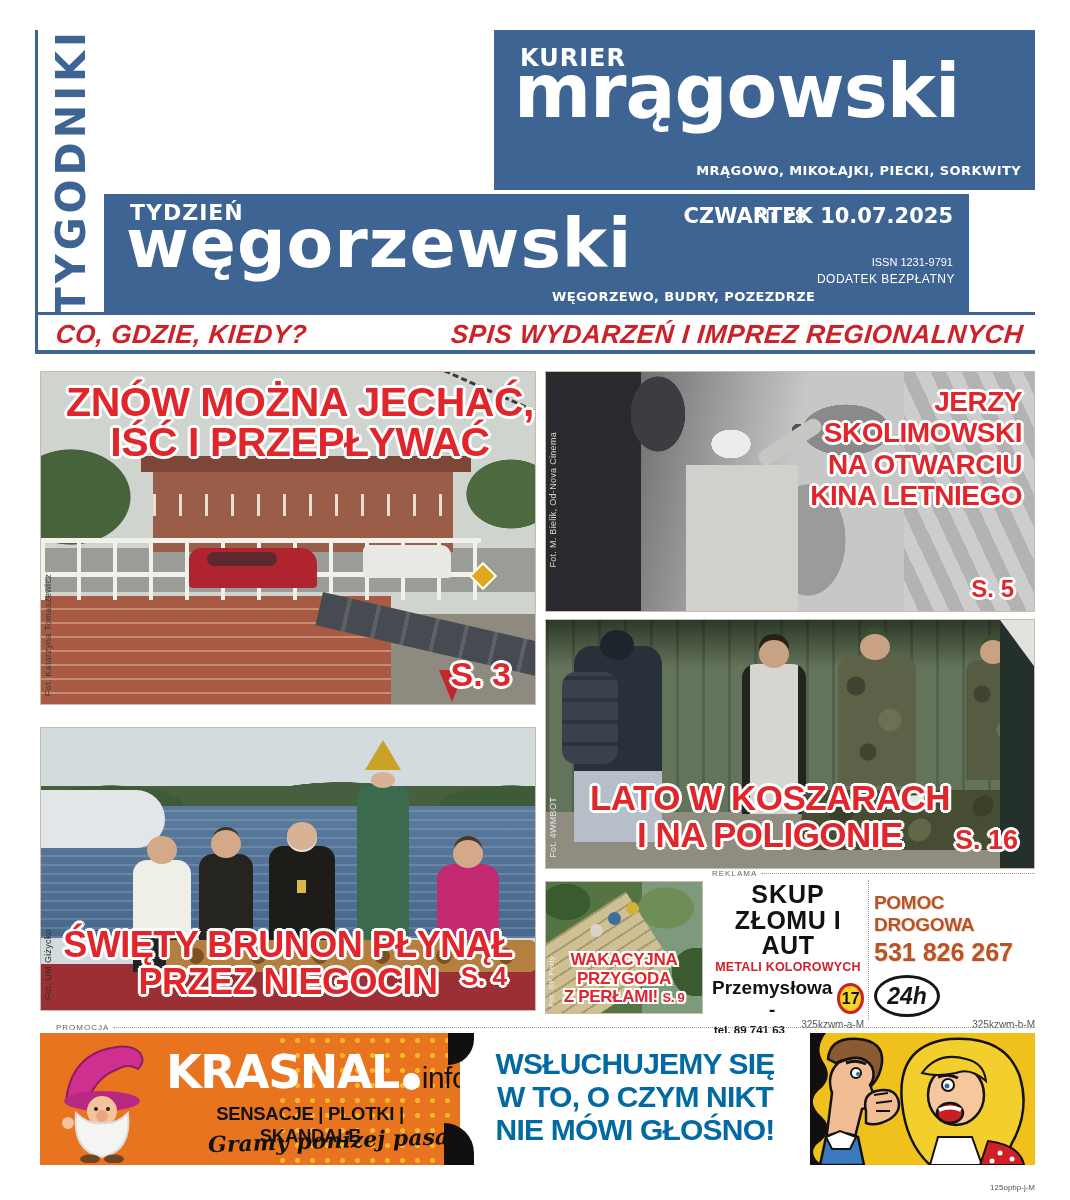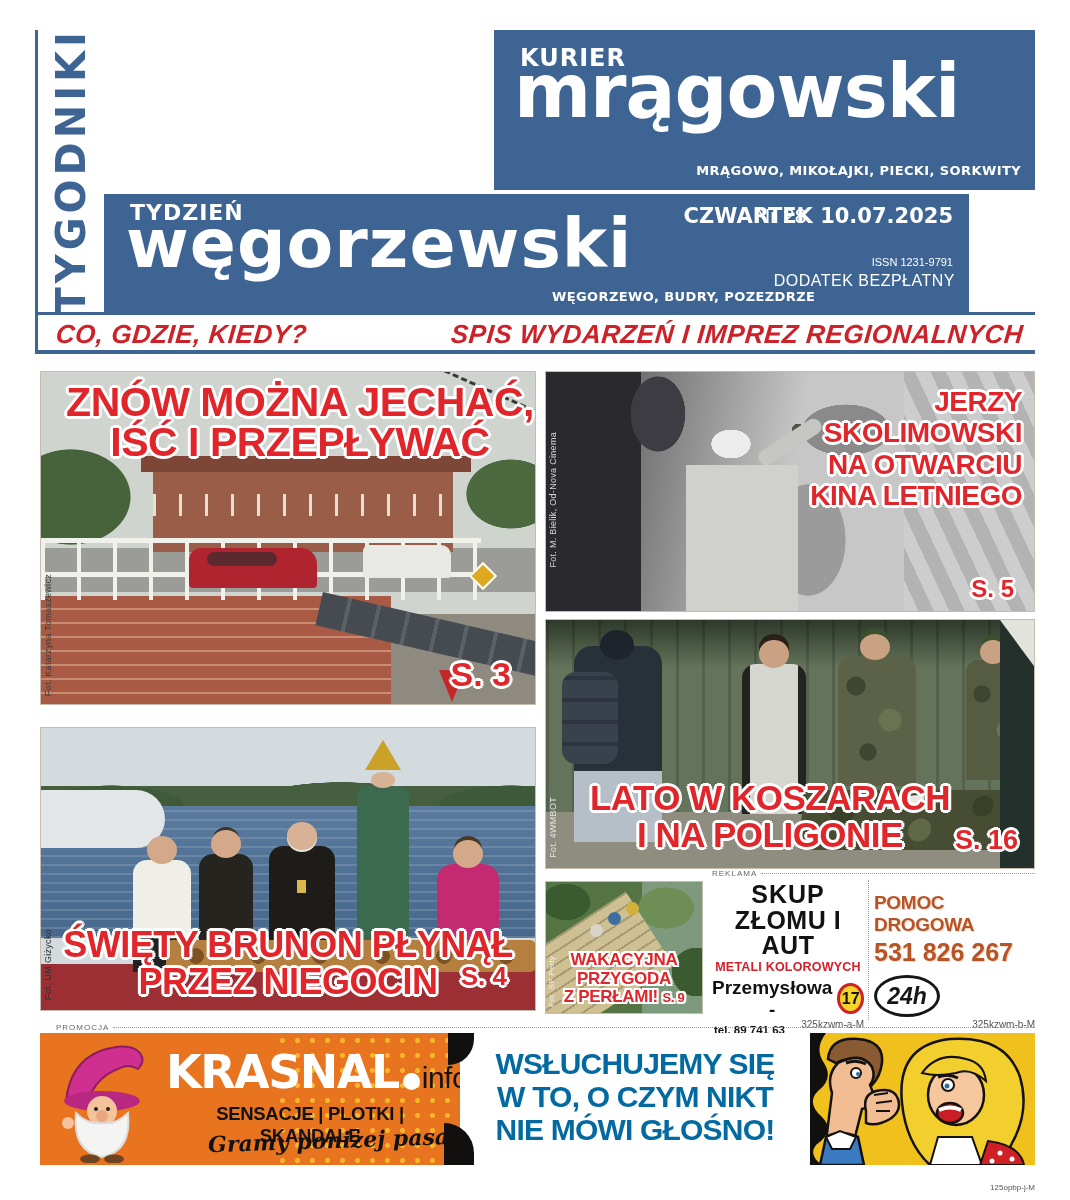--- a/index.html
+++ b/index.html
@@ -22,21 +22,21 @@
   .box-gazeta .msub { right:14px; bottom:12px; }
   .box-kurier .mkicker { left:26px; top:14px; }
   .box-kurier .mtitle { left:20px; top:24px; font-size:74px; }
   .box-kurier .msub { right:14px; bottom:12px; }
   .box-tydzien .mkicker { left:26px; top:6px; font-size:22px; }
   .box-tydzien .mtitle { left:22px; top:16px; font-size:68px; letter-spacing:1px; }
   .box-tydzien .msub { left:448px; bottom:8px; }
   .issue-no { position:absolute; left:651px; top:10px; font-size:21px; font-weight:normal; }
   .issue-date { position:absolute; right:16px; top:10px; font-size:21px; font-weight:bold; font-family:"DejaVu Sans", sans-serif; }
   .issn { position:absolute; right:16px; top:62px; font-size:11px; }
-  .free-label { position:absolute; right:14px; top:78px; font-size:16px; letter-spacing:.5px; }
+  .free-label { position:absolute; right:14px; top:78px; font-size:12px; letter-spacing:.5px; }
 
   
   .events-strip { position:absolute; left:35px; top:312px; width:1000px; height:42px; border-left:3px solid #3d6492; border-top:3px solid #3d6492; border-bottom:4px solid #3d6492; background:#fff; }
   .script-red { position:absolute; color:#cc2229; font-style:italic; font-weight:bold; font-size:26px; transform:skewX(-5deg); letter-spacing:.5px; white-space:nowrap; }
   .strip-left { left:18px; top:4px; }
   .strip-right { right:12px; top:4px; }
 
   
   .photo { position:absolute; border:1px solid #c8bcae; overflow:hidden; background:#9aa; }
   .headline { position:absolute; color:#e0252b; font-weight:bold; line-height:1.0; letter-spacing:-.5px; text-align:center;

